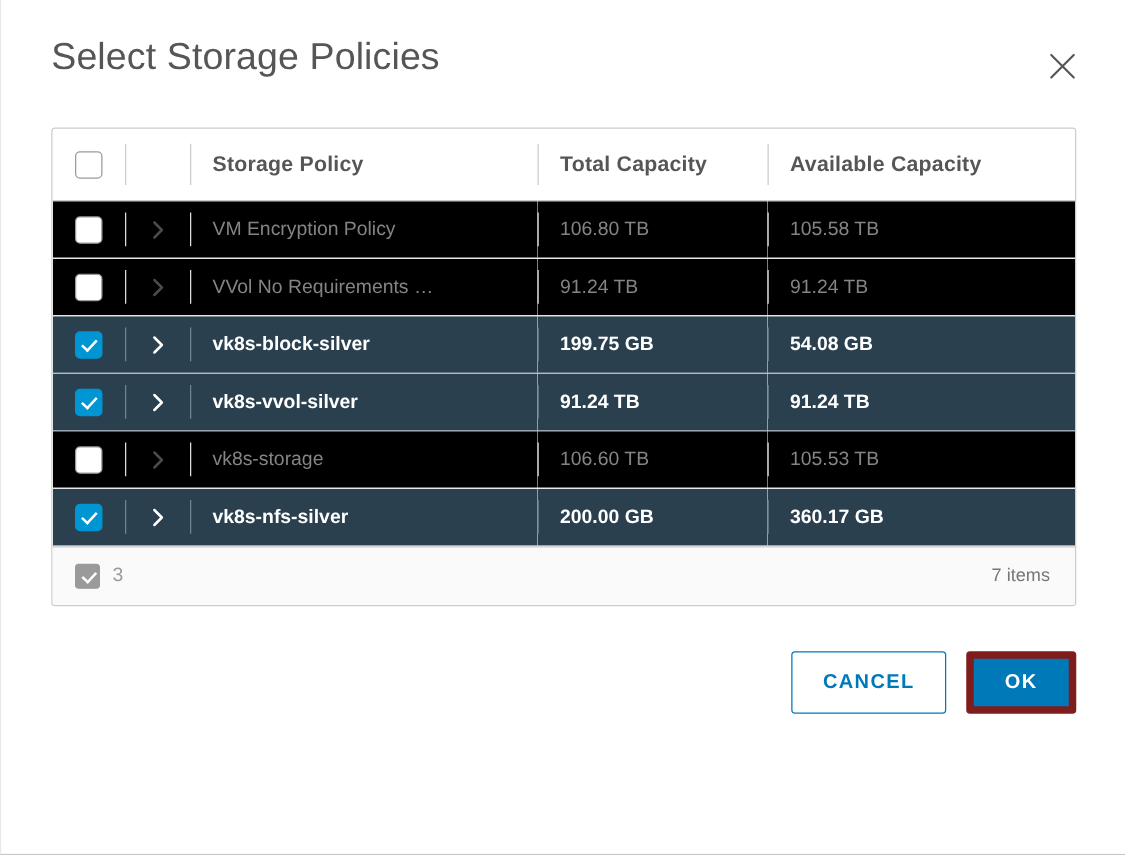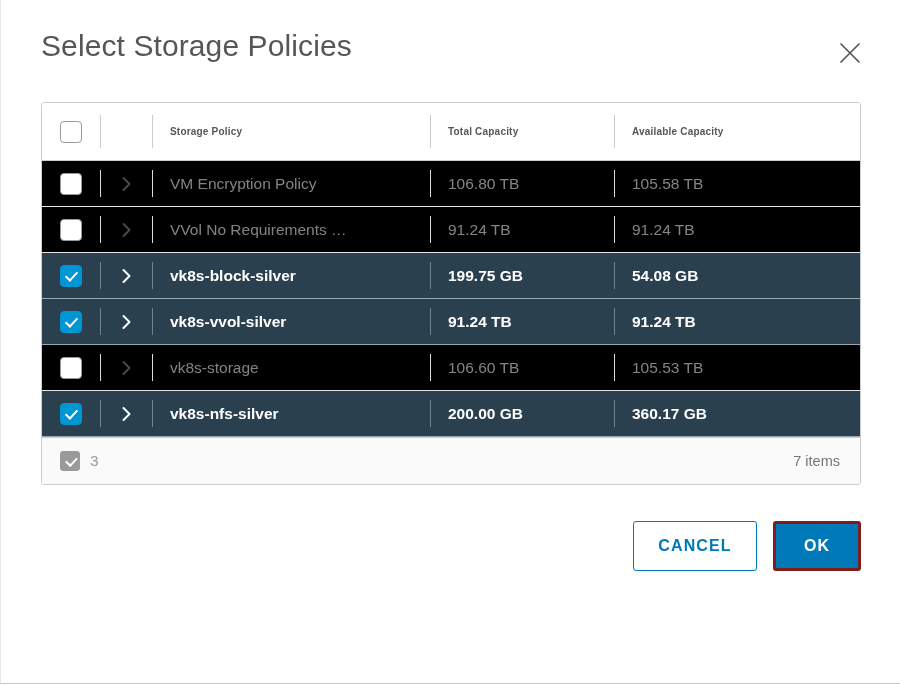--- a/index.html
+++ b/index.html
@@ -85,21 +85,21 @@
   .col-total  { width: 184px; }
   .col-avail  { width: 246px; }
 
   thead tr {
     height: 57px;
     background: #fff;
   }
   thead th {
     color: #565656;
     font-weight: 600;
-    font-size: 10px;
+    font-size: 17px;
     letter-spacing: 0.2px;
     border-bottom: 1px solid #cccccc;
     position: relative;
   }
   thead th.sep::before {
     content: "";
     position: absolute;
     left: 0;
     top: 12px;
     bottom: 12px;
@@ -259,21 +259,21 @@
     align-items: center;
     justify-content: center;
   }
   .btn-outline {
     background: #ffffff;
     border: 1px solid #0079b8;
     color: #0079b8;
   }
   .btn-primary {
     background: #0079b8;
-    border: 3px solid #7f1d1d;
+    border: 6px solid #7f1d1d;
     color: #ffffff;
     min-width: 88px;
   }
 </style>
 </head>
 <body>
 
 <div class="modal">
 
   <div class="modal-header">

